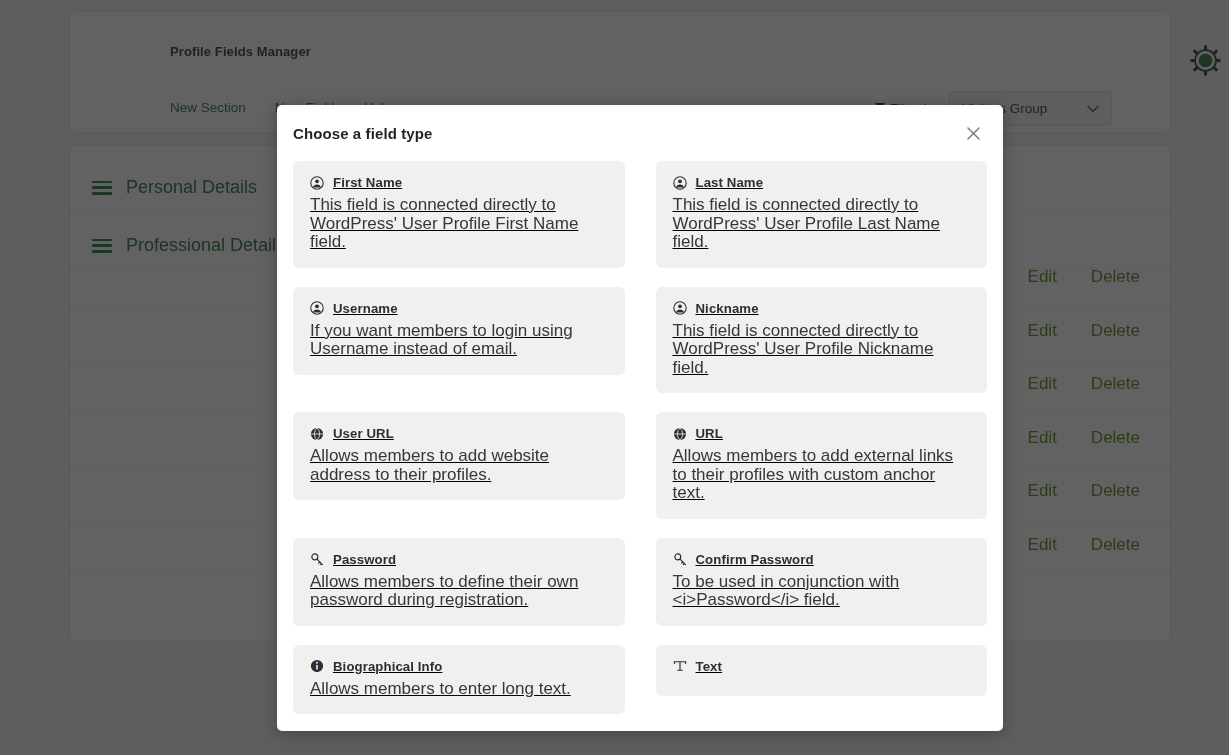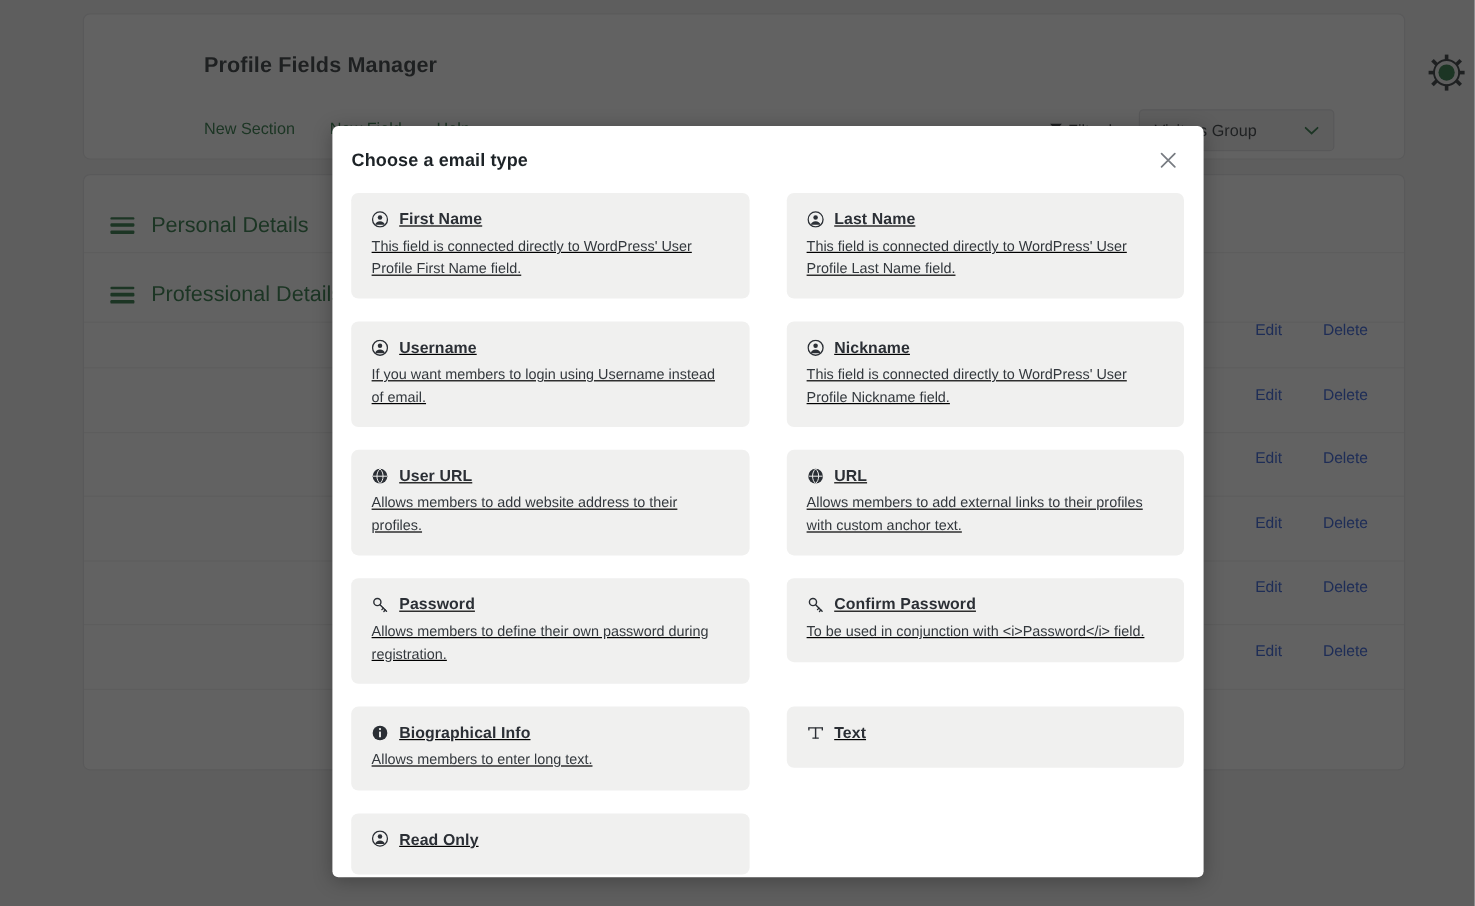--- a/index.html
+++ b/index.html
@@ -15,21 +15,21 @@
 
   .panel{
     position:absolute;background:#ffffff;border:1px solid #e2e2e4;
     border-radius:6px;box-sizing:border-box;
   }
   #header-panel{left:69px;top:11px;width:1102px;height:122px;}
   #content-panel{left:69px;top:145px;width:1102px;height:497px;}
 
   #page-title{
     position:absolute;left:100px;top:32px;
-    font-size:18px;font-weight:bold;color:#1d2327;letter-spacing:.1px;
+    font-size:13px;font-weight:bold;color:#1d2327;letter-spacing:.1px;
   }
 
   #gear-icon{position:absolute;left:1119px;top:32px;width:33px;height:33px;}
 
   #action-links{position:absolute;left:100px;top:88px;display:flex;gap:0;}
   .action-link{
     color:#14682f;font-size:13.5px;margin-right:29px;
     cursor:pointer;text-decoration:none;white-space:nowrap;text-align:center;
   }
 
@@ -52,21 +52,21 @@
   .burger{width:20px;height:13px;margin-right:14px;flex:none;}
   .burger span{display:block;height:2.6px;background:#14682f;margin-bottom:3.2px;border-radius:1px;}
   .section-label{font-size:18px;color:#14682f;cursor:pointer;}
 
   .field-row{
     position:absolute;left:70px;width:1100px;height:53px;
     border-bottom:1px solid #ededee;box-sizing:border-box;
   }
   .row-actions{position:absolute;right:30px;top:13px;display:flex;gap:0;}
   .row-action{
-    color:#1d4ed8;font-size:13px;cursor:pointer;margin-left:34px;white-space:nowrap;
+    color:#4d7c0f;font-size:17px;cursor:pointer;margin-left:34px;white-space:nowrap;
   }
 
   
   #overlay{position:absolute;inset:0;background:rgba(32,32,32,.70);}
 
   
   #modal{
     position:absolute;left:277px;top:105px;width:726px;height:626px;
     background:#ffffff;border-radius:5px;box-sizing:border-box;
     overflow:hidden;box-shadow:0 3px 16px rgba(0,0,0,.28);
@@ -99,21 +99,21 @@
   }
   .card{
     background:#f0f0ef;border-radius:6px;
     padding:14px 17px 16px 17px;box-sizing:border-box;
     cursor:pointer;
     text-decoration:underline;
   }
   .card-head{display:flex;align-items:center;gap:9px;margin-bottom:6px;}
   .card-icon{width:14px;height:14px;flex:none;display:block;}
   .card-title{font-size:13.2px;font-weight:bold;color:#2b2f35;letter-spacing:.1px;}
-  .card-desc{font-size:12px;color:#33383d;line-height:18.5px;}
+  .card-desc{font-size:17px;color:#33383d;line-height:18.5px;}
 </style>
 </head>
 <body>
 
 <div id="bg-page">
 
   <div class="panel" id="header-panel">
     <div id="page-title">Profile Fields Manager</div>
 
     <div id="gear-icon">
@@ -211,21 +211,21 @@
       <span class="row-action">Edit</span>
       <span class="row-action">Delete</span>
     </div>
   </div>
 </div>
 
 <div id="overlay"></div>
 
 <div id="modal">
   <div id="modal-head">
-    <div id="modal-title">Choose a email type</div>
+    <div id="modal-title">Choose a field type</div>
     <div id="close-btn">
       <svg viewBox="0 0 20 20" width="17" height="17" aria-hidden="true">
         <path d="M3.5 3.5 L16.5 16.5 M16.5 3.5 L3.5 16.5" stroke="#787c82" stroke-width="1.7" stroke-linecap="round"></path>
       </svg>
     </div>
   </div>
 
   <div id="modal-scroll">
     <div id="card-grid">
         <div class="card">

